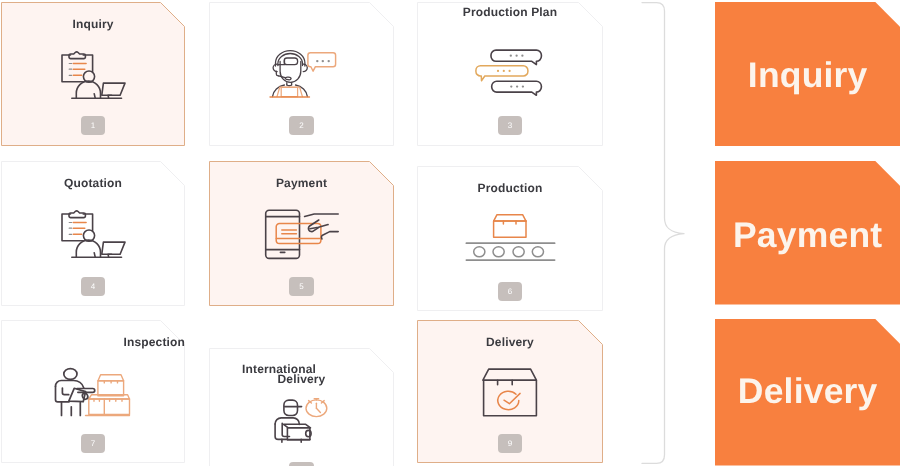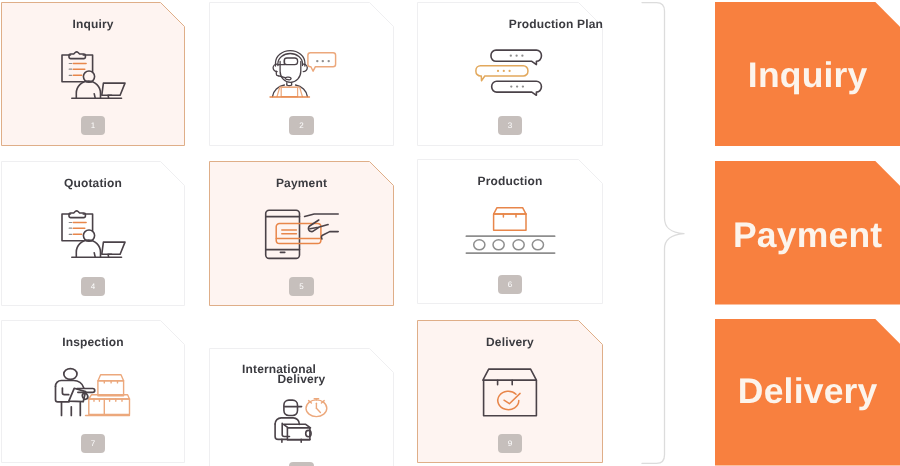--- a/index.html
+++ b/index.html
@@ -85,21 +85,21 @@
   <circle cx="113.8" cy="59.1" r="1.2"></circle>
   <circle cx="119.7" cy="59.1" r="1.2"></circle>
  </g>
 </svg></div>
     <div class="badge" style="left:80.2px;top:114.1px;width:24.6px;height:19.2px;">2</div>
   </div>
   <div class="card" style="left:417px;top:2px;width:186px;height:144px;">
     <svg width="186" height="144" viewBox="0 0 186 144" style="position:absolute;left:0;top:0;">
       <path d="M0.5 0.5 H161.5 L185.5 24.5 V143.5 H0.5 Z" fill="#ffffff" stroke="#efeff1" stroke-width="1"></path>
     </svg>
-    <div class="card-title" style="top:15px;text-align:right;">Production Plan</div>
+    <div class="card-title" style="top:3px;">Production Plan</div>
     <div class="card-icon" style="left:0;top:0;width:186px;height:144px;">
 <svg width="184" height="144" viewBox="0 0 184 144">
  <g fill="none" stroke="#4a4248" stroke-width="1.6" stroke-linecap="round" stroke-linejoin="round">
   <path d="M79.0 48.1 h40.4 a5.0 5.0 0 0 1 5.0 5.0 v1.2 a5.0 5.0 0 0 1 -5.0 5.0 v3.3 l-4.6 -3.3 h-35.8 a5.0 5.0 0 0 1 -5.0 -5.0 v-1.2 a5.0 5.0 0 0 1 5.0 -5.0 z"></path>
  </g>
  <g fill="#8e8e8e">
   <circle cx="93.8" cy="53.7" r="1.15"></circle>
             <circle cx="99.6" cy="53.7" r="1.15"></circle>
             <circle cx="105.4" cy="53.7" r="1.15"></circle>
  </g>
@@ -170,21 +170,21 @@
   <path d="M95.6 55.5 l9.6 -2.5 h24.0"></path>
   <path d="M109.8 59.0 l-9.2 6.0 a3.1 3.1 0 0 0 -0.5 4.4 a3.1 3.1 0 0 0 4.4 0.5 l5.0 -3.3"></path>
   <path d="M119.1 63.6 l-9.6 2.7 l-8.6 1.5"></path>
   <path d="M129.2 70.6 h-8.5 l-7.2 3.6 a2.6 2.6 0 0 0 -0.5 3.7"></path>
  </g>
  <g fill="none" stroke="#4a4248" stroke-width="1.6" stroke-linecap="round" stroke-linejoin="round">
  </g>
 </svg></div>
     <div class="badge" style="left:80.2px;top:115.5px;width:24.6px;height:19.2px;">5</div>
   </div>
-  <div class="card" style="left:417px;top:159px;width:186px;height:170px;">
+  <div class="card" style="left:417px;top:166px;width:186px;height:170px;">
     <svg width="186" height="145" viewBox="0 0 186 145" style="position:absolute;left:0;top:0;">
       <path d="M0.5 0.5 H161.5 L185.5 24.5 V144.5 H0.5 Z" fill="#ffffff" stroke="#efeff1" stroke-width="1"></path>
     </svg>
     <div class="card-title" style="top:15px;">Production</div>
     <div class="card-icon" style="left:0;top:0;width:186px;height:145px;">
 <svg width="184" height="144" viewBox="0 0 184 144">
  <g fill="none" stroke="#e8864a" stroke-width="1.5" stroke-linecap="round" stroke-linejoin="round">
   <path d="M80.0 48.7 h25.6 l3.4 6.4 h-32.4 z"></path>
   <path d="M76.6 55.1 v16.1 h32.4 v-16.1"></path>
   <path d="M76.6 55.1 h32.4"></path>
@@ -200,21 +200,21 @@
   <ellipse cx="101.6" cy="85.8" rx="5.6" ry="5.0"></ellipse>
   <ellipse cx="120.9" cy="85.8" rx="5.6" ry="5.0"></ellipse>
  </g>
 </svg></div>
     <div class="badge" style="left:80.7px;top:115.5px;width:24.6px;height:19.2px;">6</div>
   </div>
   <div class="card" style="left:1px;top:320px;width:184px;height:143px;">
     <svg width="184" height="143" viewBox="0 0 184 143" style="position:absolute;left:0;top:0;">
       <path d="M0.5 0.5 H159.5 L183.5 24.5 V142.5 H0.5 Z" fill="#ffffff" stroke="#efeff1" stroke-width="1"></path>
     </svg>
-    <div class="card-title" style="top:15px;">Inspection</div>
+    <div class="card-title" style="top:15px;text-align:right;">Inspection</div>
     <div class="card-icon" style="left:0;top:0;width:184px;height:143px;">
 <svg width="184" height="144" viewBox="0 0 184 144">
  <g fill="none" stroke="#eca87c" stroke-width="1.4" stroke-linecap="round" stroke-linejoin="round">
   <path d="M99.6 54.8 h20.4 l2.6 5.9 h-25.6 z"></path>
   <path d="M96.9 60.7 h25.7 v15.1 h-25.7 z"></path>
   <path d="M103.3 60.7 v2.2 M110.1 60.7 v2.2 M116.5 60.7 v2.2"></path>
   <path d="M90.6 74.7 h36.0 l1.9 4.3 h-40.7 z"></path>
   <path d="M87.8 79.0 h40.7 v15.5 h-40.7 z"></path>
   <path d="M103.3 79.0 v15.5"></path>
   <path d="M93.0 79.0 v2.2 M98.4 79.0 v2.2 M108.6 79.0 v2.2 M114.8 79.0 v2.2 M121.0 79.0 v2.2"></path>

